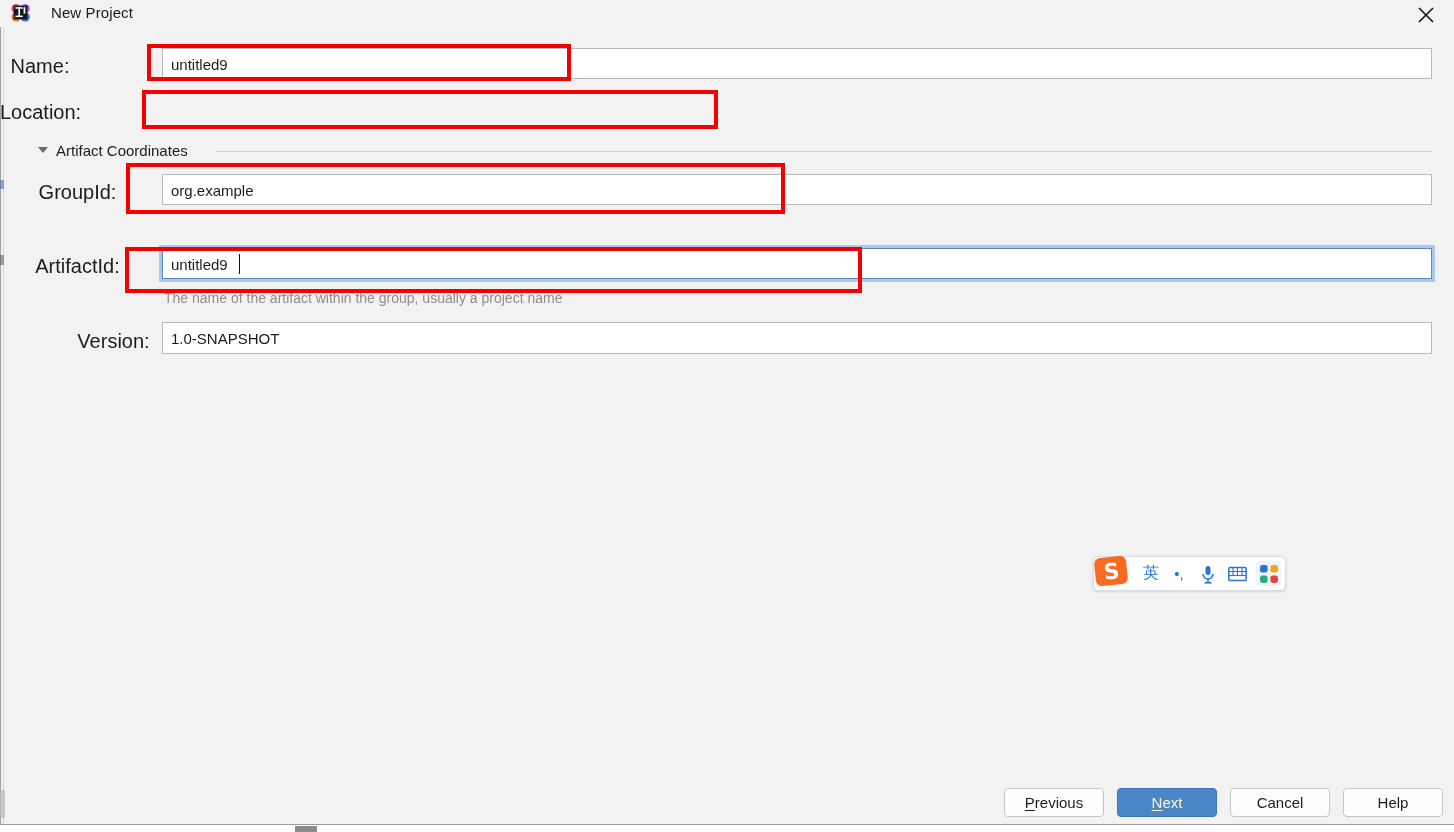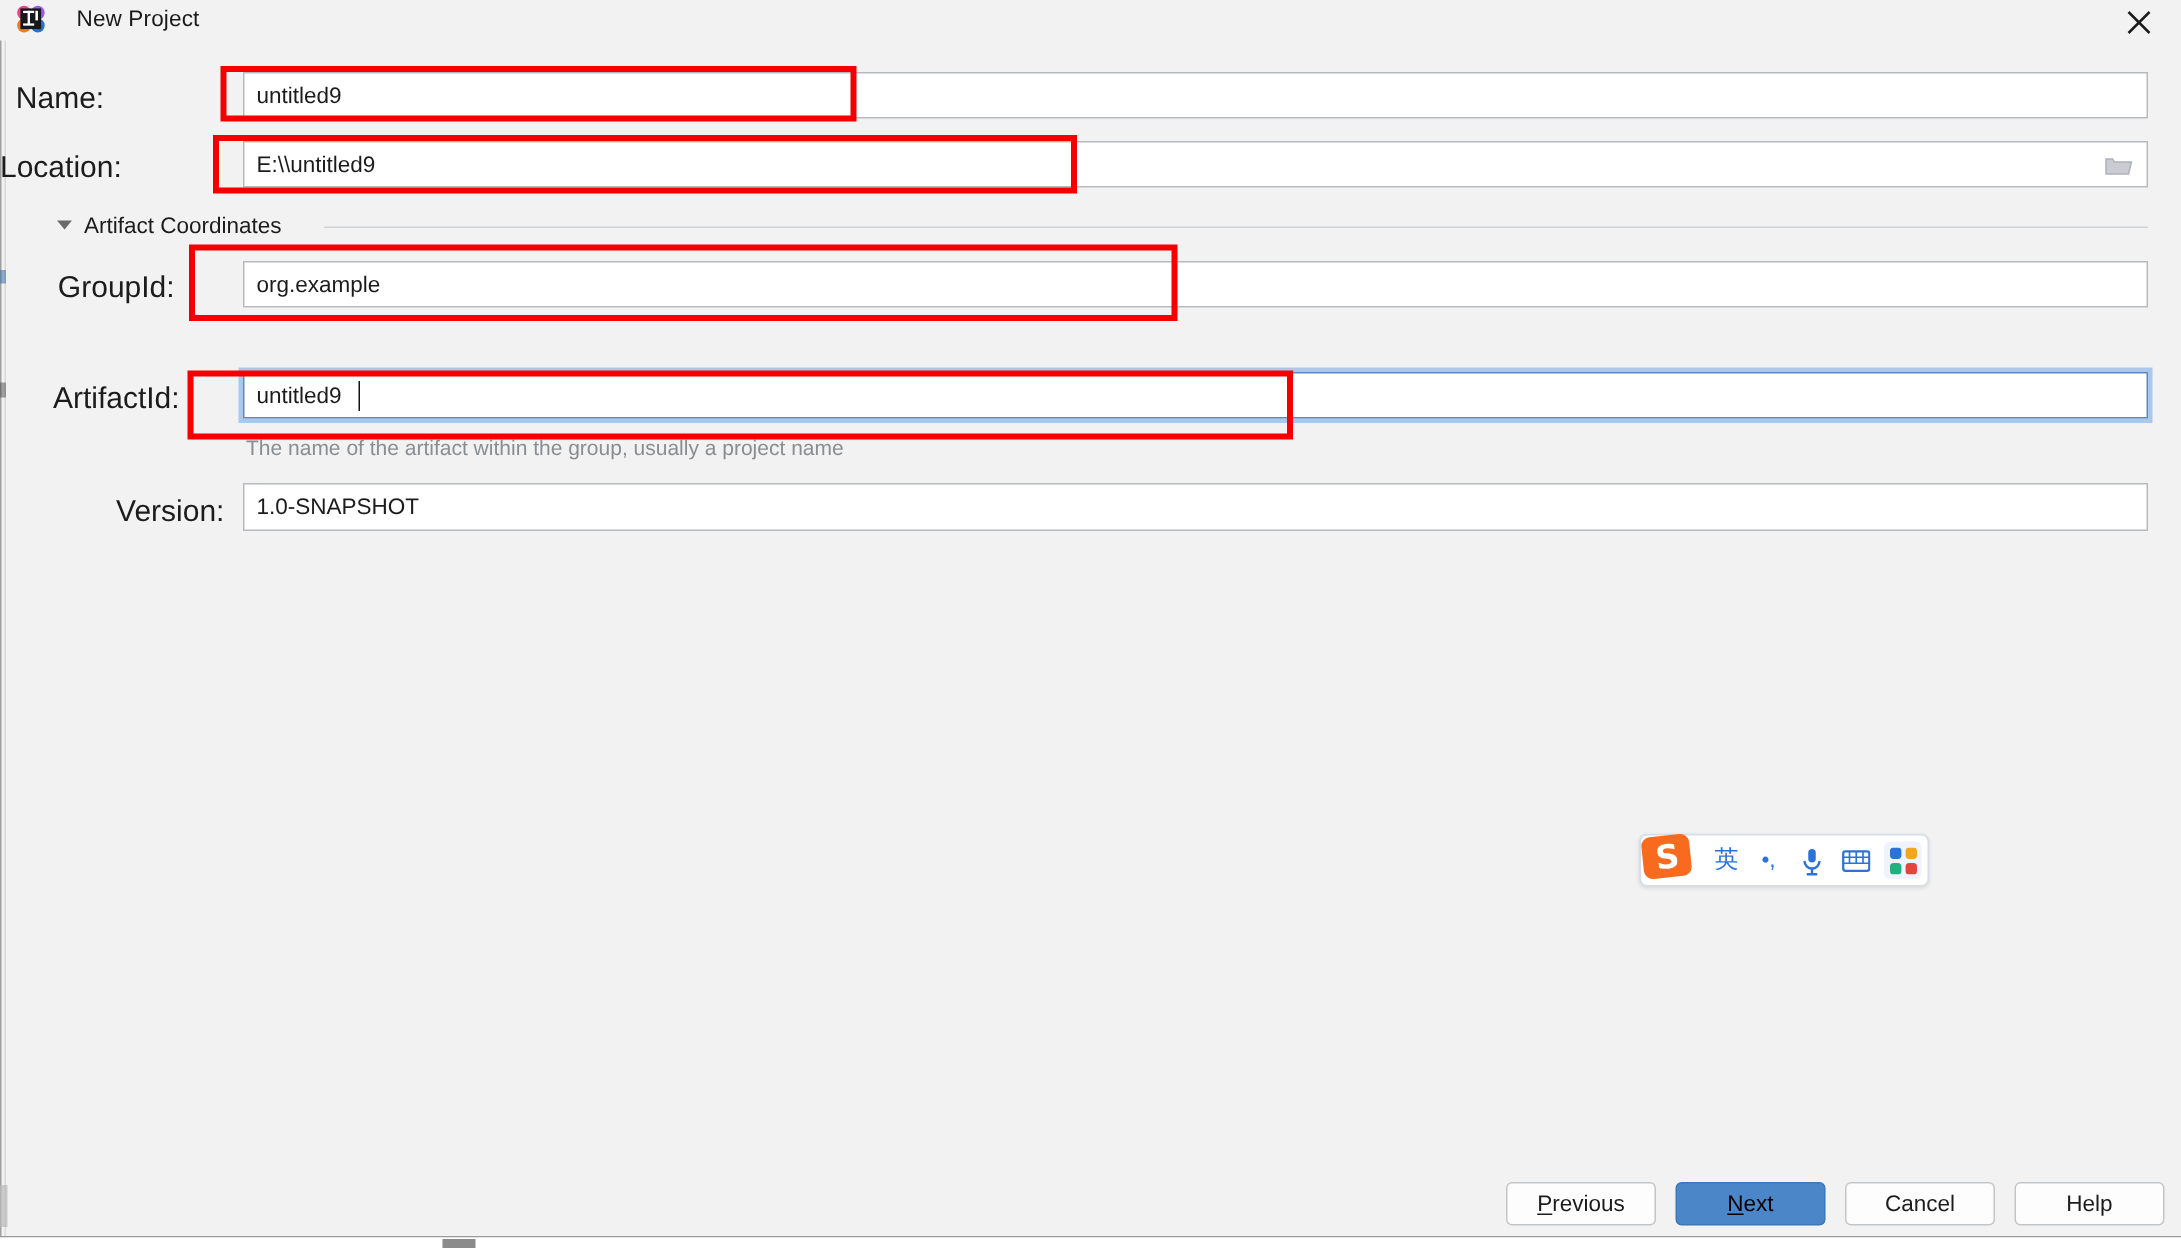--- a/index.html
+++ b/index.html
@@ -180,21 +180,21 @@
     color: #1c1c1c;
     display: flex;
     align-items: center;
     justify-content: center;
     box-sizing: border-box;
     cursor: pointer;
   }
   .btn.primary {
     background: #4a86c8;
     border: 1px solid #3d76b4;
-    color: #000000;
+    color: #fef9c3;
   }
   .btn u { text-underline-offset: 2px; }
 
   
   .ime {
     position: absolute;
     left: 1093px; top: 556px;
     width: 191px; height: 33px;
     background: #ffffff;
     border: 1px solid #d5dde8;
@@ -265,29 +265,20 @@
   <div class="edge-bottom"></div>
   <div class="edge-bottom-fill"></div>
   <div class="edge-scrap-d"></div>
 
   <div class="lbl" style="left:0px; top:55px; width:80px;">Name:</div>
   <div class="field" style="left:162px; top:48px; width:1270px; height:31px;">
     <span class="val">untitled9</span>
   </div>
 
   <div class="lbl" style="left:0px; top:101px; width:80px;">Location:</div>
-  <div class="field" style="left:162px; top:94px; width:1270px; height:31px;">
-    <span class="val">E:\\untitled9</span>
-    <span class="folder-icon">
-      <svg width="19" height="15" viewBox="0 0 19 15">
-        <path d="M1 3.5 L1 13.5 L16 13.5 L18 5.5 L6.5 5.5 L5.5 3.5 Z" fill="#c9ccd2"></path>
-        <path d="M1 3.5 L1 13.5 L16 13.5 L18 5.5 L6.5 5.5 L5.5 3.5 Z" fill="none" stroke="#aeb2b9" stroke-width="1"></path>
-      </svg>
-    </span>
-  </div>
 
   <div class="group-tri" style="left:38px; top:147px;"></div>
   <div class="group-title" style="left:56px; top:142px;">Artifact Coordinates</div>
   <div class="group-rule" style="left:216px; top:151px; width:1216px;"></div>
 
   <div class="lbl" style="left:0px; top:181px; width:155px;">GroupId:</div>
   <div class="field" style="left:162px; top:174px; width:1270px; height:31px;">
     <span class="val">org.example</span>
   </div>
 

